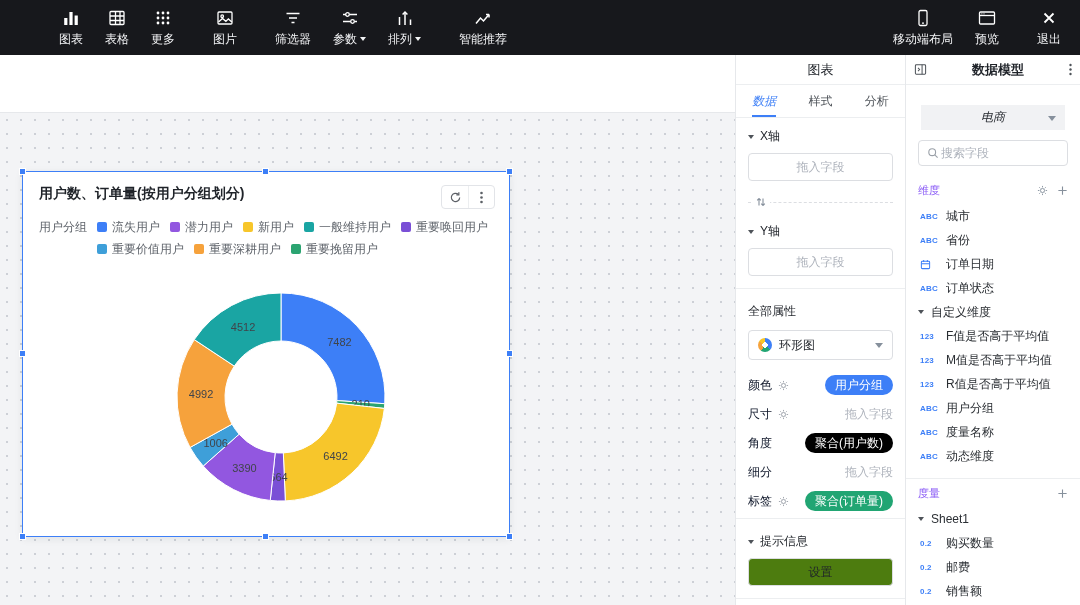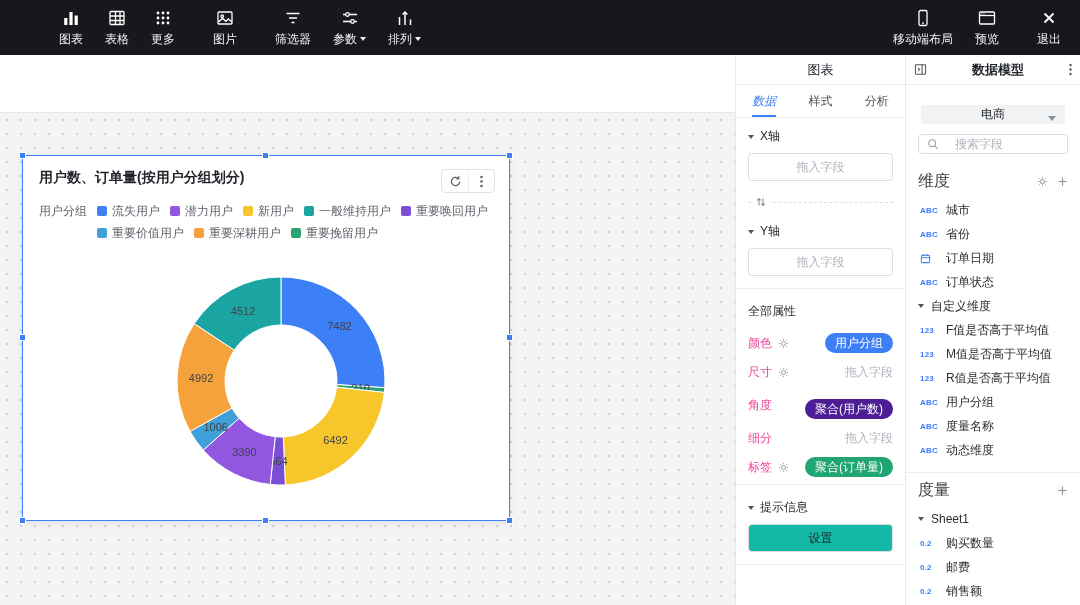--- a/index.html
+++ b/index.html
@@ -24,21 +24,21 @@
   
   .main{flex:1;display:flex;min-height:0;}
 
   
   .canvas{flex:1;display:flex;flex-direction:column;min-width:0;background:#fff;}
   .canvas-top{height:58px;background:#fff;border-bottom:1px solid #e6e8eb;flex-shrink:0;}
   .grid-area{flex:1;position:relative;background-color:#f3f4f6;
     background-image:radial-gradient(#cdd0d6 1px,transparent 1.2px);
     background-size:14px 14px;}
 
-  .chart-card{position:absolute;left:22px;top:42px;width:488px;height:366px;
+  .chart-card{position:absolute;left:22px;top:58px;width:488px;height:366px;
     background:#fff;border:1px solid var(--accent);box-shadow:0 2px 8px rgba(31,35,41,.08);}
   .handle{position:absolute;width:7px;height:7px;background:var(--accent);border:1px solid #fff;z-index:3;}
   .h-tl{left:-4px;top:-4px}.h-tc{left:calc(50% - 4px);top:-4px}.h-tr{right:-4px;top:-4px}
   .h-ml{left:-4px;top:calc(50% - 4px)}.h-mr{right:-4px;top:calc(50% - 4px)}
   .h-bl{left:-4px;bottom:-4px}.h-bc{left:calc(50% - 4px);bottom:-4px}.h-br{right:-4px;bottom:-4px}
 
   .card-head{display:flex;align-items:flex-start;justify-content:space-between;padding:13px 14px 6px 16px;}
   .card-title{font-size:14px;font-weight:700;color:#1f2329;}
   .card-actions{display:flex;border:1px solid #e2e4e8;border-radius:4px;background:#fff;}
   .card-action{width:26px;height:22px;display:flex;align-items:center;justify-content:center;cursor:pointer;}
@@ -71,41 +71,41 @@
   .swap-divider{position:relative;height:18px;margin:0 12px 2px;}
   .swap-divider::before{content:"";position:absolute;left:0;right:0;top:50%;border-top:1px dashed #dcdee2;}
   .swap-icon{position:absolute;left:4px;top:50%;transform:translateY(-50%);background:#fff;padding:0 3px;cursor:pointer;line-height:0;}
   .type-select{margin:2px 12px 10px;height:30px;border:1px solid #dcdee2;border-radius:4px;
     display:flex;align-items:center;gap:7px;padding:0 9px;font-size:12px;color:#1f2329;cursor:pointer;}
   .donut-mini{width:14px;height:14px;border-radius:50%;flex-shrink:0;
     background:radial-gradient(closest-side,#fff 0 38%,transparent 39%),
     conic-gradient(#3D7FF7 0 130deg,#21A573 130deg 215deg,#F6A23C 215deg 300deg,#F7C62B 300deg 360deg);}
   .sel-caret{margin-left:auto;width:0;height:0;border-left:4px solid transparent;border-right:4px solid transparent;border-top:5px solid #86909c;}
   .prop-row{display:flex;align-items:center;padding:5px 12px;min-height:28px;}
-  .prop-label{font-size:12px;color:#ec4899;margin-right:4px;}
+  .prop-label{font-size:12px;color:#0f172a;margin-right:4px;}
   .gear{line-height:0;margin-left:2px;cursor:pointer;}
   .prop-ctl{margin-left:auto;}
   .pill{display:inline-block;padding:4px 10px;border-radius:12px;color:#fff;font-size:12px;line-height:1;white-space:nowrap;cursor:pointer;}
   .prop-ph{font-size:12px;color:#aeb3bc;}
-  .settings-btn{margin:0 12px 12px;height:28px;border:1px solid #dcdee2;border-radius:4px;background:#14b8a6;
+  .settings-btn{margin:0 12px 12px;height:28px;border:1px solid #dcdee2;border-radius:4px;background:#4d7c0f;
     display:flex;align-items:center;justify-content:center;font-size:12px;color:#1f2329;cursor:pointer;}
 
   
   .data-panel{width:175px;}
   .dp-hd{padding:0 8px;gap:6px;}
   .dp-title{flex:1;text-align:center;font-size:13px;color:#1f2329;font-weight:700;}
   .dp-body{flex:1;overflow:hidden;display:flex;flex-direction:column;}
   .dataset-select{margin:20px 15px 0;height:26px;background:#f1f2f4;border-radius:0;position:relative;
-    display:flex;align-items:center;justify-content:center;font-size:12px;color:#1f2329;cursor:pointer;}
+    display:flex;align-items:center;justify-content:center;font-size:12px;color:#1f2329;cursor:pointer;font-style:italic;}
   .dataset-select .sel-caret{position:absolute;right:9px;top:11px;margin:0;}
   .search-box{margin:10px 12px;height:28px;border:1px solid #dcdee2;border-radius:4px;
-    display:flex;align-items:center;gap:16px;padding:0 8px;}
+    display:flex;align-items:center;gap:2px;padding:0 8px;}
   .search-box input{border:none;outline:none;font-size:12px;color:#1f2329;width:100%;font-family:inherit;background:transparent;}
   .search-box input::placeholder{color:#aeb3bc;}
-  .dp-sec{display:flex;align-items:center;padding:7px 12px 4px;font-size:16px;color:#404040;font-family:Liberation Serif, serif;}
+  .dp-sec{display:flex;align-items:center;padding:7px 12px 4px;font-size:11px;color:#8b5cf6;font-family:Liberation Serif, serif;}
   .dp-sec .icons{margin-left:auto;display:flex;align-items:center;gap:9px;line-height:0;}
   .dp-sec .icons span{cursor:pointer;line-height:0;}
   .field-list{padding:2px 0;}
   .field-row{display:flex;align-items:center;height:24px;padding:0 12px 0 14px;gap:6px;font-size:12px;color:#2a2e33;cursor:pointer;white-space:nowrap;}
   .ftype{width:20px;flex-shrink:0;display:inline-flex;align-items:center;}
   .ftext{color:var(--accent);font-size:8px;font-weight:700;letter-spacing:.2px;}
   .field-row.group{padding-left:12px;gap:7px;}
   .fname{overflow:hidden;text-overflow:ellipsis;}
   .dp-divider{border-top:1px solid #eceef0;margin:8px 0 0;}
 </style>
@@ -192,20 +192,29 @@
               <path d="M4.5 17V9M10 17V4.5M15.5 17v-5.5"></path>
               <path d="M7.6 6.5L10 4l2.4 2.5"></path>
             </svg>
           </span>
         <span class="tb-label">
             <span>排列</span>
             <span class="tb-caret"></span>
           </span>
       </div>
       <div class="tb-spacer"></div>
+      <div class="tb-item">
+        <span>
+            <svg width="20" height="20" viewBox="0 0 20 20" fill="none" stroke="#fff" stroke-width="1.5">
+              <path d="M3 15.5l4.5-5.5 3 3L16 6.5"></path>
+              <path d="M16 6.5h-3M16 6.5v3"></path>
+            </svg>
+          </span>
+        <span class="tb-label">智能推荐</span>
+      </div>
     </div>
 
     <div class="tb-right">
       <div class="tb-item">
         <span>
             <svg width="20" height="20" viewBox="0 0 20 20" fill="none" stroke="#fff" stroke-width="1.3">
               <rect x="6" y="2.5" width="8" height="15" rx="1.5"></rect>
               <path d="M9 15.2h2"></path>
             </svg>
           </span>
@@ -357,40 +366,45 @@
           <span class="tri-down"></span>
           <span>Y轴</span>
         </div>
         <div class="drop-zone">拖入字段</div>
 
         <div class="divider"></div>
         <div class="sec-hd">
           <span>全部属性</span>
         </div>
 
+        <div class="type-select">
+          <span class="donut-mini"></span>
+          <span>环形图</span>
+          <span class="sel-caret"></span>
+        </div>
 
         <div class="prop-row">
           <span class="prop-label">颜色</span>
           <span class="gear"><svg width="11" height="11" viewBox="0 0 12 12" fill="none" stroke="#9aa0a8" stroke-width="1">
                 <circle cx="6" cy="6" r="2.2"></circle>
                 <path d="M6 1v1.6M6 9.4V11M1 6h1.6M9.4 6H11M2.5 2.5l1.1 1.1M8.4 8.4l1.1 1.1M9.5 2.5L8.4 3.6M3.6 8.4L2.5 9.5"></path>
               </svg></span>
           <span class="prop-ctl pill" style="background-color: rgb(61, 127, 247);">用户分组</span>
         </div>
         <div class="prop-row">
           <span class="prop-label">尺寸</span>
           <span class="gear"><svg width="11" height="11" viewBox="0 0 12 12" fill="none" stroke="#9aa0a8" stroke-width="1">
                 <circle cx="6" cy="6" r="2.2"></circle>
                 <path d="M6 1v1.6M6 9.4V11M1 6h1.6M9.4 6H11M2.5 2.5l1.1 1.1M8.4 8.4l1.1 1.1M9.5 2.5L8.4 3.6M3.6 8.4L2.5 9.5"></path>
               </svg></span>
           <span class="prop-ctl prop-ph">拖入字段</span>
         </div>
         <div class="prop-row">
           <span class="prop-label">角度</span>
-          <span class="prop-ctl pill" style="background-color: #4c1d95; margin-top: 8px;">聚合(用户数)</span>
+          <span class="prop-ctl pill" style="background-color: #000000;">聚合(用户数)</span>
         </div>
         <div class="prop-row">
           <span class="prop-label">细分</span>
           <span class="prop-ctl prop-ph">拖入字段</span>
         </div>
         <div class="prop-row">
           <span class="prop-label">标签</span>
           <span class="gear"><svg width="11" height="11" viewBox="0 0 12 12" fill="none" stroke="#9aa0a8" stroke-width="1">
                 <circle cx="6" cy="6" r="2.2"></circle>
                 <path d="M6 1v1.6M6 9.4V11M1 6h1.6M9.4 6H11M2.5 2.5l1.1 1.1M8.4 8.4l1.1 1.1M9.5 2.5L8.4 3.6M3.6 8.4L2.5 9.5"></path>

